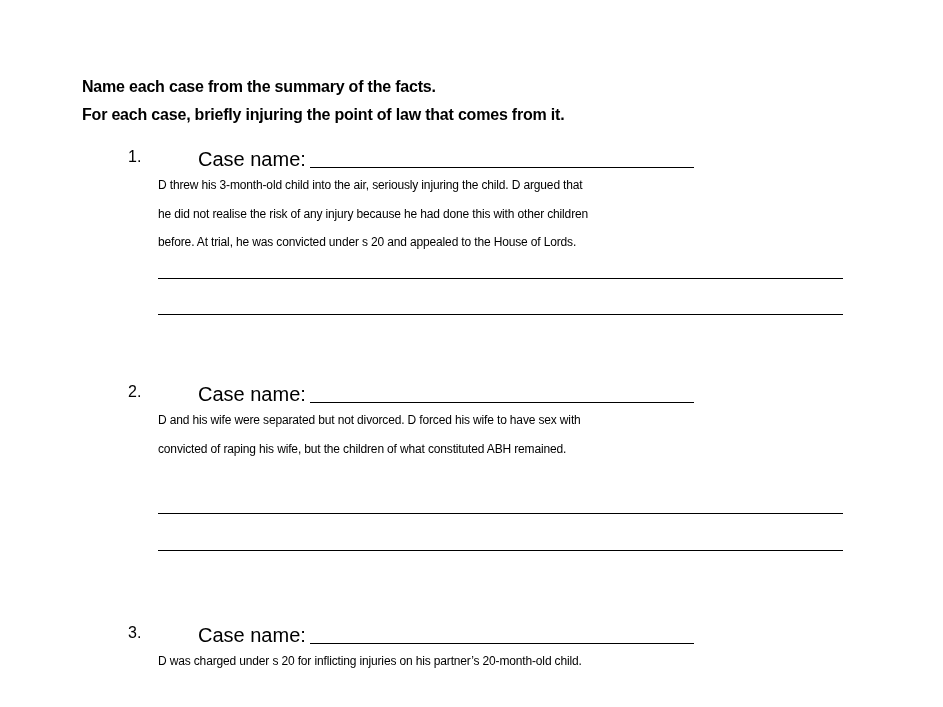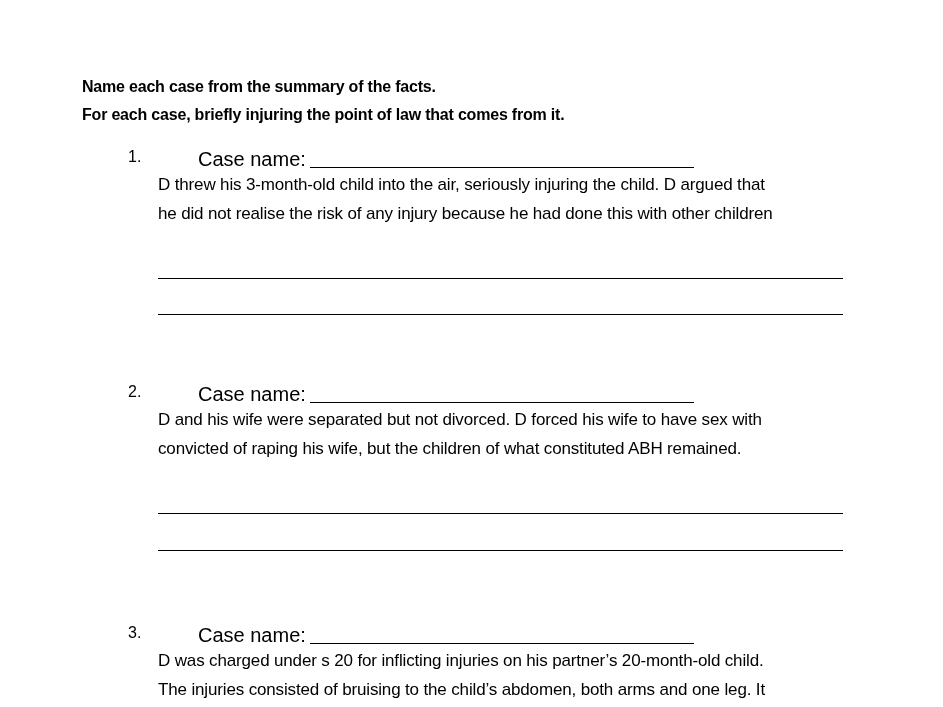--- a/index.html
+++ b/index.html
@@ -2,40 +2,41 @@
 <html><head>
 <meta charset="utf-8">
 <style>
   html, body { margin:0; padding:0; background:#ffffff; }
   body { width:943px; height:707px; overflow:hidden; position:relative;
          font-family:"Liberation Sans", sans-serif; color:#000; }
   .instr { position:absolute; left:82px; font-weight:bold; font-size:16px; letter-spacing:-0.2px; }
   .num { position:absolute; left:128px; font-size:16px; }
   .casename { position:absolute; left:158px; font-size:20px; display:flex; align-items:center;margin-left:40px; }
   .casename .uline { display:inline-block; width:384px; border-bottom:1.5px solid #000; height:16px; margin-left:4px; }
-  .facts { position:absolute; left:158px; width:690px; font-size:17px; line-height:28.5px; letter-spacing:-0.15px; }
+  .facts { position:absolute; left:158px; width:690px; font-size:12px; line-height:28.5px; letter-spacing:-0.15px; }
   .facts span { display:block; white-space:nowrap; }
   .answer { position:absolute; left:158px; width:685px; border-bottom:1.5px solid #000; height:0; }
 </style>
 </head>
 <body>
 
 <div>
   <div class="instr" style="top:78px;">Name each case from the summary of the facts.</div>
   <div class="instr" style="top:106px;">For each case, briefly injuring the point of law that comes from it.</div>
 
   <div>
     <div class="num" style="top:148px;">1.</div>
     <div class="casename" style="top:148px;">
       <span>Case name:</span>
       <span class="uline"></span>
     </div>
     <div class="facts" style="top:171px;">
       <span>D threw his 3-month-old child into the air, seriously injuring the child. D argued that</span>
       <span>he did not realise the risk of any injury because he had done this with other children</span>
+      <span>before. At trial, he was convicted under s 20 and appealed to the House of Lords.</span>
     </div>
     <div class="answer" style="top:278px;"></div>
     <div class="answer" style="top:314px;"></div>
   </div>
 
   <div>
     <div class="num" style="top:383px;">2.</div>
     <div class="casename" style="top:383px;">
       <span>Case name:</span>
       <span class="uline"></span>
@@ -49,16 +50,15 @@
   </div>
 
   <div>
     <div class="num" style="top:624px;">3.</div>
     <div class="casename" style="top:624px;">
       <span>Case name:</span>
       <span class="uline"></span>
     </div>
     <div class="facts" style="top:647px;">
       <span>D was charged under s 20 for inflicting injuries on his partner’s 20-month-old child.</span>
-      <span>The injuries consisted of bruising to the child’s abdomen, both arms and one leg. It</span>
     </div>
   </div>
 </div>
 
 </body></html>

